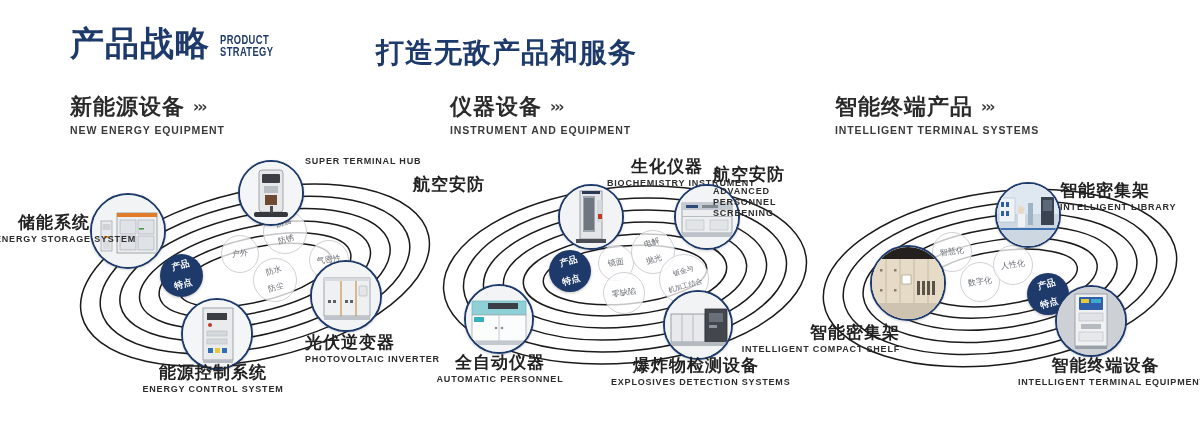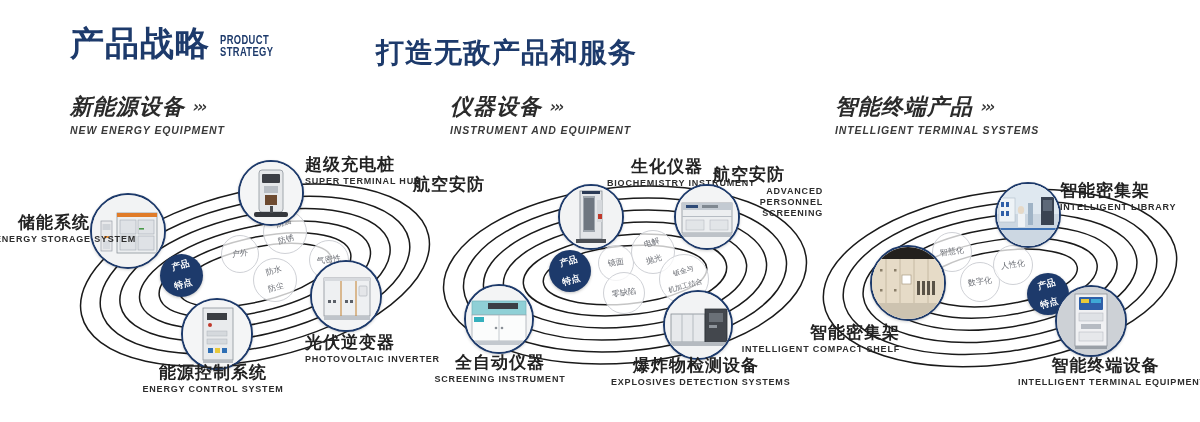--- a/index.html
+++ b/index.html
@@ -21,21 +21,21 @@
     font-size:12px;line-height:12px;letter-spacing:0.5px;
     transform:scaleX(0.78);transform-origin:left bottom;white-space:pre-line;
     font-family:"Liberation Sans Narrow","Liberation Sans",sans-serif;
   }
   .hdr-slogan{
     position:absolute;left:330px;top:34px;font-size:28px;font-weight:bold;
     color:#1d3a6b;letter-spacing:1px;font-family:"DejaVu Sans",sans-serif;margin-left:46px;
   }
 
   
-  .sec-title{position:absolute;font-style:italic;}
+  .sec-title{position:absolute;}
   .sec-cn{
     font-size:22px;font-weight:bold;color:#2b2b2b;letter-spacing:1px;
     font-family:"DejaVu Sans",sans-serif;line-height:26px;
     display:flex;align-items:center;
   }
   .chev{margin-left:8px;color:#3a3a3a;font-size:15px;letter-spacing:-2px;font-weight:bold;}
   .sec-en{
     font-size:10.5px;color:#3a3a3a;letter-spacing:0.9px;font-weight:bold;
     margin-top:4px;font-family:"Liberation Sans",sans-serif;
   }
@@ -159,21 +159,20 @@
         <rect width="62" height="62" fill="#f4f5f6"></rect>
         <rect x="19" y="8" width="24" height="42" rx="3" fill="#e6e8ea" stroke="#8e949c" stroke-width="0.8"></rect>
         <rect x="22" y="12" width="18" height="9" rx="1" fill="#3c3f45"></rect>
         <rect x="24" y="24" width="14" height="7" fill="#b9bec4"></rect>
         <rect x="25" y="33" width="12" height="10" fill="#6d4a30"></rect>
         <rect x="14" y="50" width="34" height="5" rx="2" fill="#35383d"></rect>
         <rect x="30" y="44" width="3" height="7" fill="#4a4d52"></rect>
       </svg>
     </div>
     <div class="lbl" style="left:250px;top:4px;">
-      <div class="cn">超级充电桩</div>
       <div class="en">SUPER TERMINAL HUB</div>
     </div>
 
     <div class="node" style="left:255px;top:110px;width:68px;height:68px;">
       <svg class="ph" viewBox="0 0 68 68">
         <rect width="68" height="68" fill="#f3f4f5"></rect>
         <rect x="12" y="16" width="46" height="38" fill="#eef0f2" stroke="#8d939b" stroke-width="0.8"></rect>
         <rect x="12" y="16" width="46" height="3" fill="#d7dade"></rect>
         <line x1="29" y1="19" x2="29" y2="54" stroke="#c98a3e" stroke-width="1.1"></line>
         <line x1="44" y1="19" x2="44" y2="54" stroke="#c98a3e" stroke-width="1.1"></line>
@@ -269,21 +268,21 @@
         <rect x="10" y="19" width="12" height="3" fill="#2e4a77"></rect>
         <rect x="26" y="19" width="16" height="3" fill="#7f8891"></rect>
         <rect x="6" y="30" width="50" height="1" fill="#b6bcc3"></rect>
         <rect x="10" y="34" width="18" height="10" fill="#e2e5e8" stroke="#aeb4bb" stroke-width="0.5"></rect>
         <rect x="34" y="34" width="18" height="10" fill="#e2e5e8" stroke="#aeb4bb" stroke-width="0.5"></rect>
         <rect x="6" y="47" width="50" height="4" fill="#bdc2c8"></rect>
       </svg>
     </div>
     <div class="lbl" style="left:288px;top:14px;">
       <div class="cn">航空安防</div>
-      <div class="en" style="white-space:pre-line;max-width:110px;text-align:right;">ADVANCED PERSONNEL SCREENING</div>
+      <div class="en" style="white-space:pre-line;max-width:110px;">ADVANCED PERSONNEL SCREENING</div>
     </div>
 
     <div class="node" style="left:238px;top:140px;width:66px;height:66px;">
       <svg class="ph" viewBox="0 0 66 66">
         <rect width="66" height="66" fill="#f2f3f4"></rect>
         <rect x="6" y="22" width="34" height="28" fill="#e7e9ec" stroke="#868c94" stroke-width="0.8"></rect>
         <line x1="17" y1="22" x2="17" y2="50" stroke="#a9afb6" stroke-width="0.8"></line>
         <line x1="28" y1="22" x2="28" y2="50" stroke="#a9afb6" stroke-width="0.8"></line>
         <rect x="40" y="17" width="22" height="34" fill="#43474d" stroke="#2c3035" stroke-width="0.8"></rect>
         <rect x="44" y="21" width="14" height="9" fill="#6a7077"></rect>
@@ -304,21 +303,21 @@
         <rect x="6" y="29" width="54" height="26" fill="#fbfcfc" stroke="#a7adb4" stroke-width="0.8"></rect>
         <line x1="33" y1="29" x2="33" y2="55" stroke="#b9bfc5" stroke-width="0.8"></line>
         <circle cx="30" cy="42" r="1.3" fill="#8a9097"></circle>
         <circle cx="36" cy="42" r="1.3" fill="#8a9097"></circle>
         <rect x="8" y="31" width="10" height="5" fill="#35b0bd"></rect>
         <rect x="6" y="55" width="54" height="4" fill="#c3c8ce"></rect>
       </svg>
     </div>
     <div class="lbl c" style="left:-5px;top:202px;width:160px;">
       <div class="cn">全自动仪器</div>
-      <div class="en">SCREENING INSTRUMENT</div>
+      <div class="en">AUTOMATIC PERSONNEL</div>
     </div>
   </div>
 
   <div class="cluster" style="left:810px;top:150px;width:390px;height:250px;">
 
     <svg class="rings" width="390" height="250" viewBox="0 0 390 250">
       <g fill="none" stroke="#1a1a1a" stroke-width="1.5">
         <ellipse cx="190" cy="128" rx="178" ry="86" transform="rotate(-8 190 128)"></ellipse>
         <ellipse cx="190" cy="128" rx="158" ry="74" transform="rotate(-8 190 128)"></ellipse>
         <ellipse cx="190" cy="128" rx="138" ry="62" transform="rotate(-8 190 128)"></ellipse>

